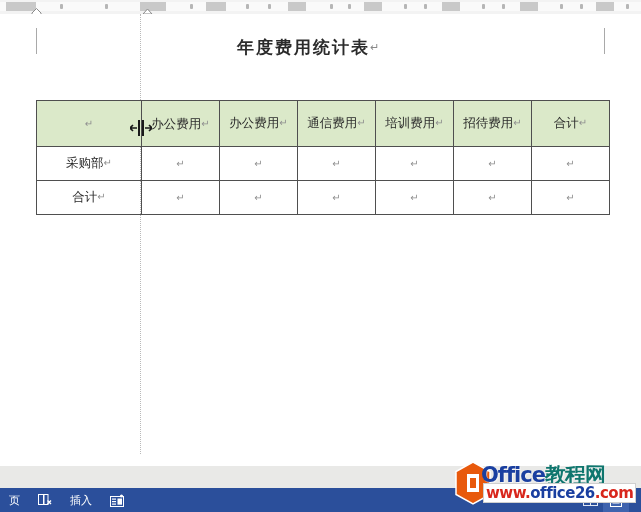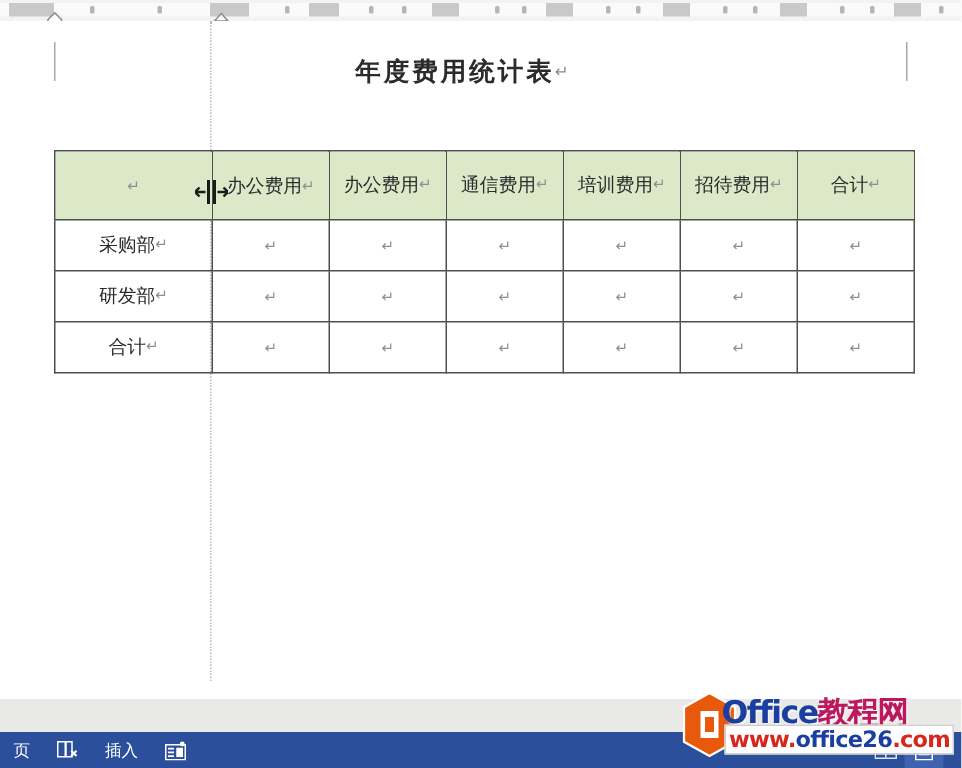--- a/index.html
+++ b/index.html
@@ -135,21 +135,21 @@
   .wm-logo{
     position:absolute;left:0;top:6px;width:40px;height:44px;
   }
   .wm-text1{
     position:absolute;left:28px;top:6px;
     font-family:"DejaVu Sans","Liberation Sans",sans-serif;
     font-weight:bold;font-size:21px;
     color:#1a3fa0;letter-spacing:-1px;
     text-shadow:1px 1px 0 rgba(255,255,255,.55);
   }
-  .wm-text1 .red{color:#be185d;}
+  .wm-text1 .red{color:#0f766e;}
   .wm-text2{
     position:absolute;left:30px;top:28px;
     background:#ffffff;
     border:1px solid #cfcfcf;
     padding:0 2px;
     font-family:"DejaVu Sans","Liberation Sans",sans-serif;
     font-weight:bold;font-size:15px;
     color:#d8261c;letter-spacing:-0.5px;
   }
   .wm-text2 .blue{color:#1a3fa0;}
@@ -240,29 +240,20 @@
         <td class="colw-n"><span class="cell-mark">↵</span></td>
         <td class="colw-n"><span class="cell-mark">↵</span></td>
         <td class="colw-n"><span class="cell-mark">↵</span></td>
         <td class="colw-n"><span class="cell-mark">↵</span></td>
         <td class="colw-n"><span class="cell-mark">↵</span></td>
       </tr>
 
 
 
 
-      <tr>
-        <td class="colw1"><span>研发部</span><span class="cell-mark">↵</span></td>
-        <td class="colw-n"><span class="cell-mark">↵</span></td>
-        <td class="colw-n"><span class="cell-mark">↵</span></td>
-        <td class="colw-n"><span class="cell-mark">↵</span></td>
-        <td class="colw-n"><span class="cell-mark">↵</span></td>
-        <td class="colw-n"><span class="cell-mark">↵</span></td>
-        <td class="colw-n"><span class="cell-mark">↵</span></td>
-      </tr>
 
       <tr>
         <td class="colw1"><span>合计</span><span class="cell-mark">↵</span></td>
         <td class="colw-n"><span class="cell-mark">↵</span></td>
         <td class="colw-n"><span class="cell-mark">↵</span></td>
         <td class="colw-n"><span class="cell-mark">↵</span></td>
         <td class="colw-n"><span class="cell-mark">↵</span></td>
         <td class="colw-n"><span class="cell-mark">↵</span></td>
         <td class="colw-n"><span class="cell-mark">↵</span></td>
       </tr>

